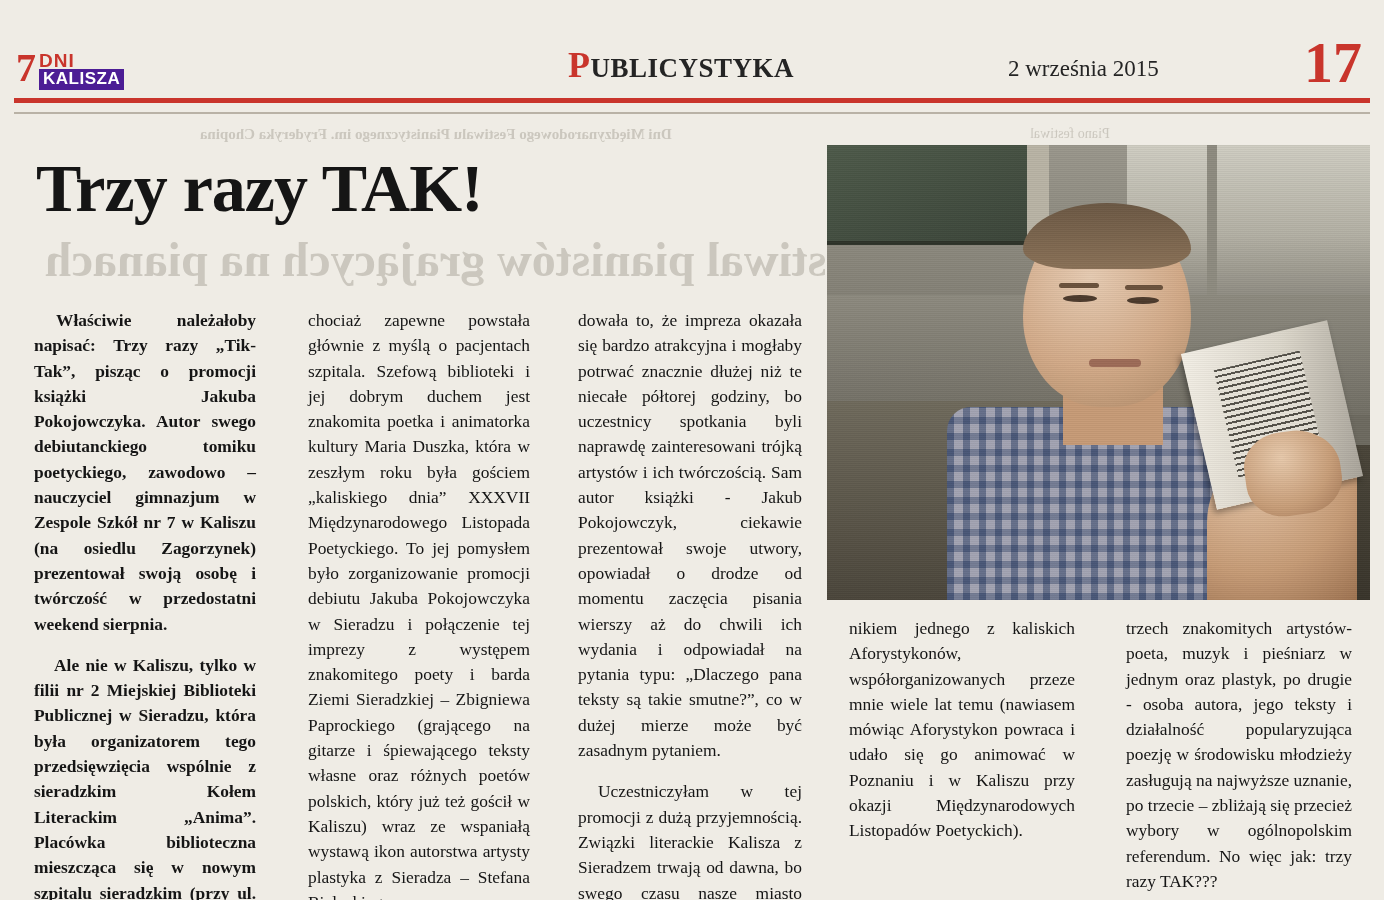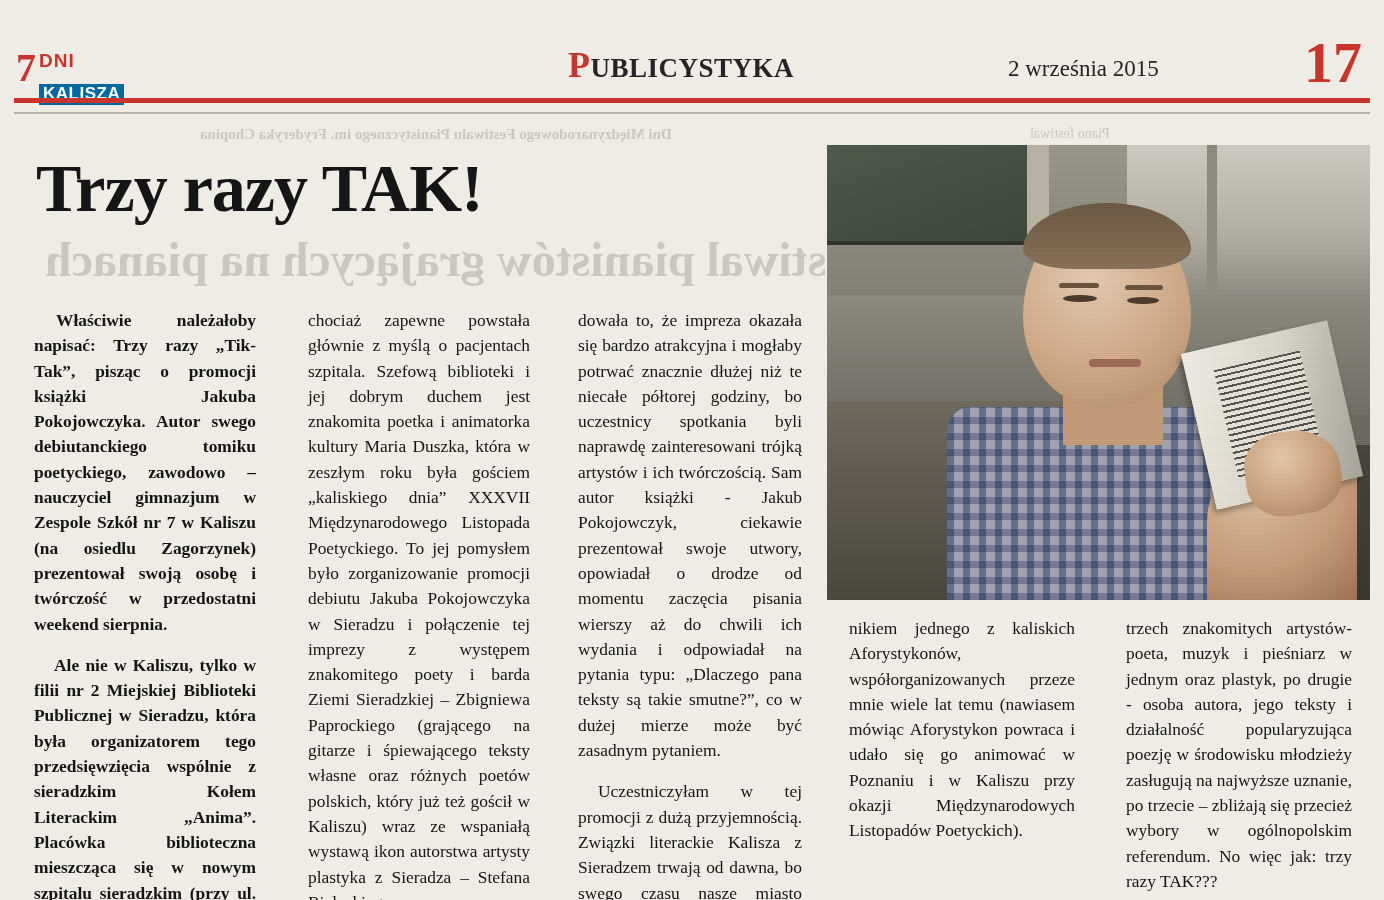--- a/index.html
+++ b/index.html
@@ -59,23 +59,22 @@
   }
   .logo-kalisza {
     position: absolute;
     left: 23px;
     top: 19px;
     font-family: "Liberation Sans", sans-serif;
     font-size: 17px;
     font-weight: bold;
     letter-spacing: 0.5px;
     color: #fff;
-    background: #0369a1;
+    background: #4c1d95;
     padding: 0 4px 1px 4px;
-    margin-top: 15px;
   }
   .section-title {
     position: absolute;
     left: 568px;
     top: 52px;
     font-family: "Liberation Serif", serif;
     font-size: 27px;
     font-weight: bold;
     letter-spacing: 0.5px;
     color: #242424;

